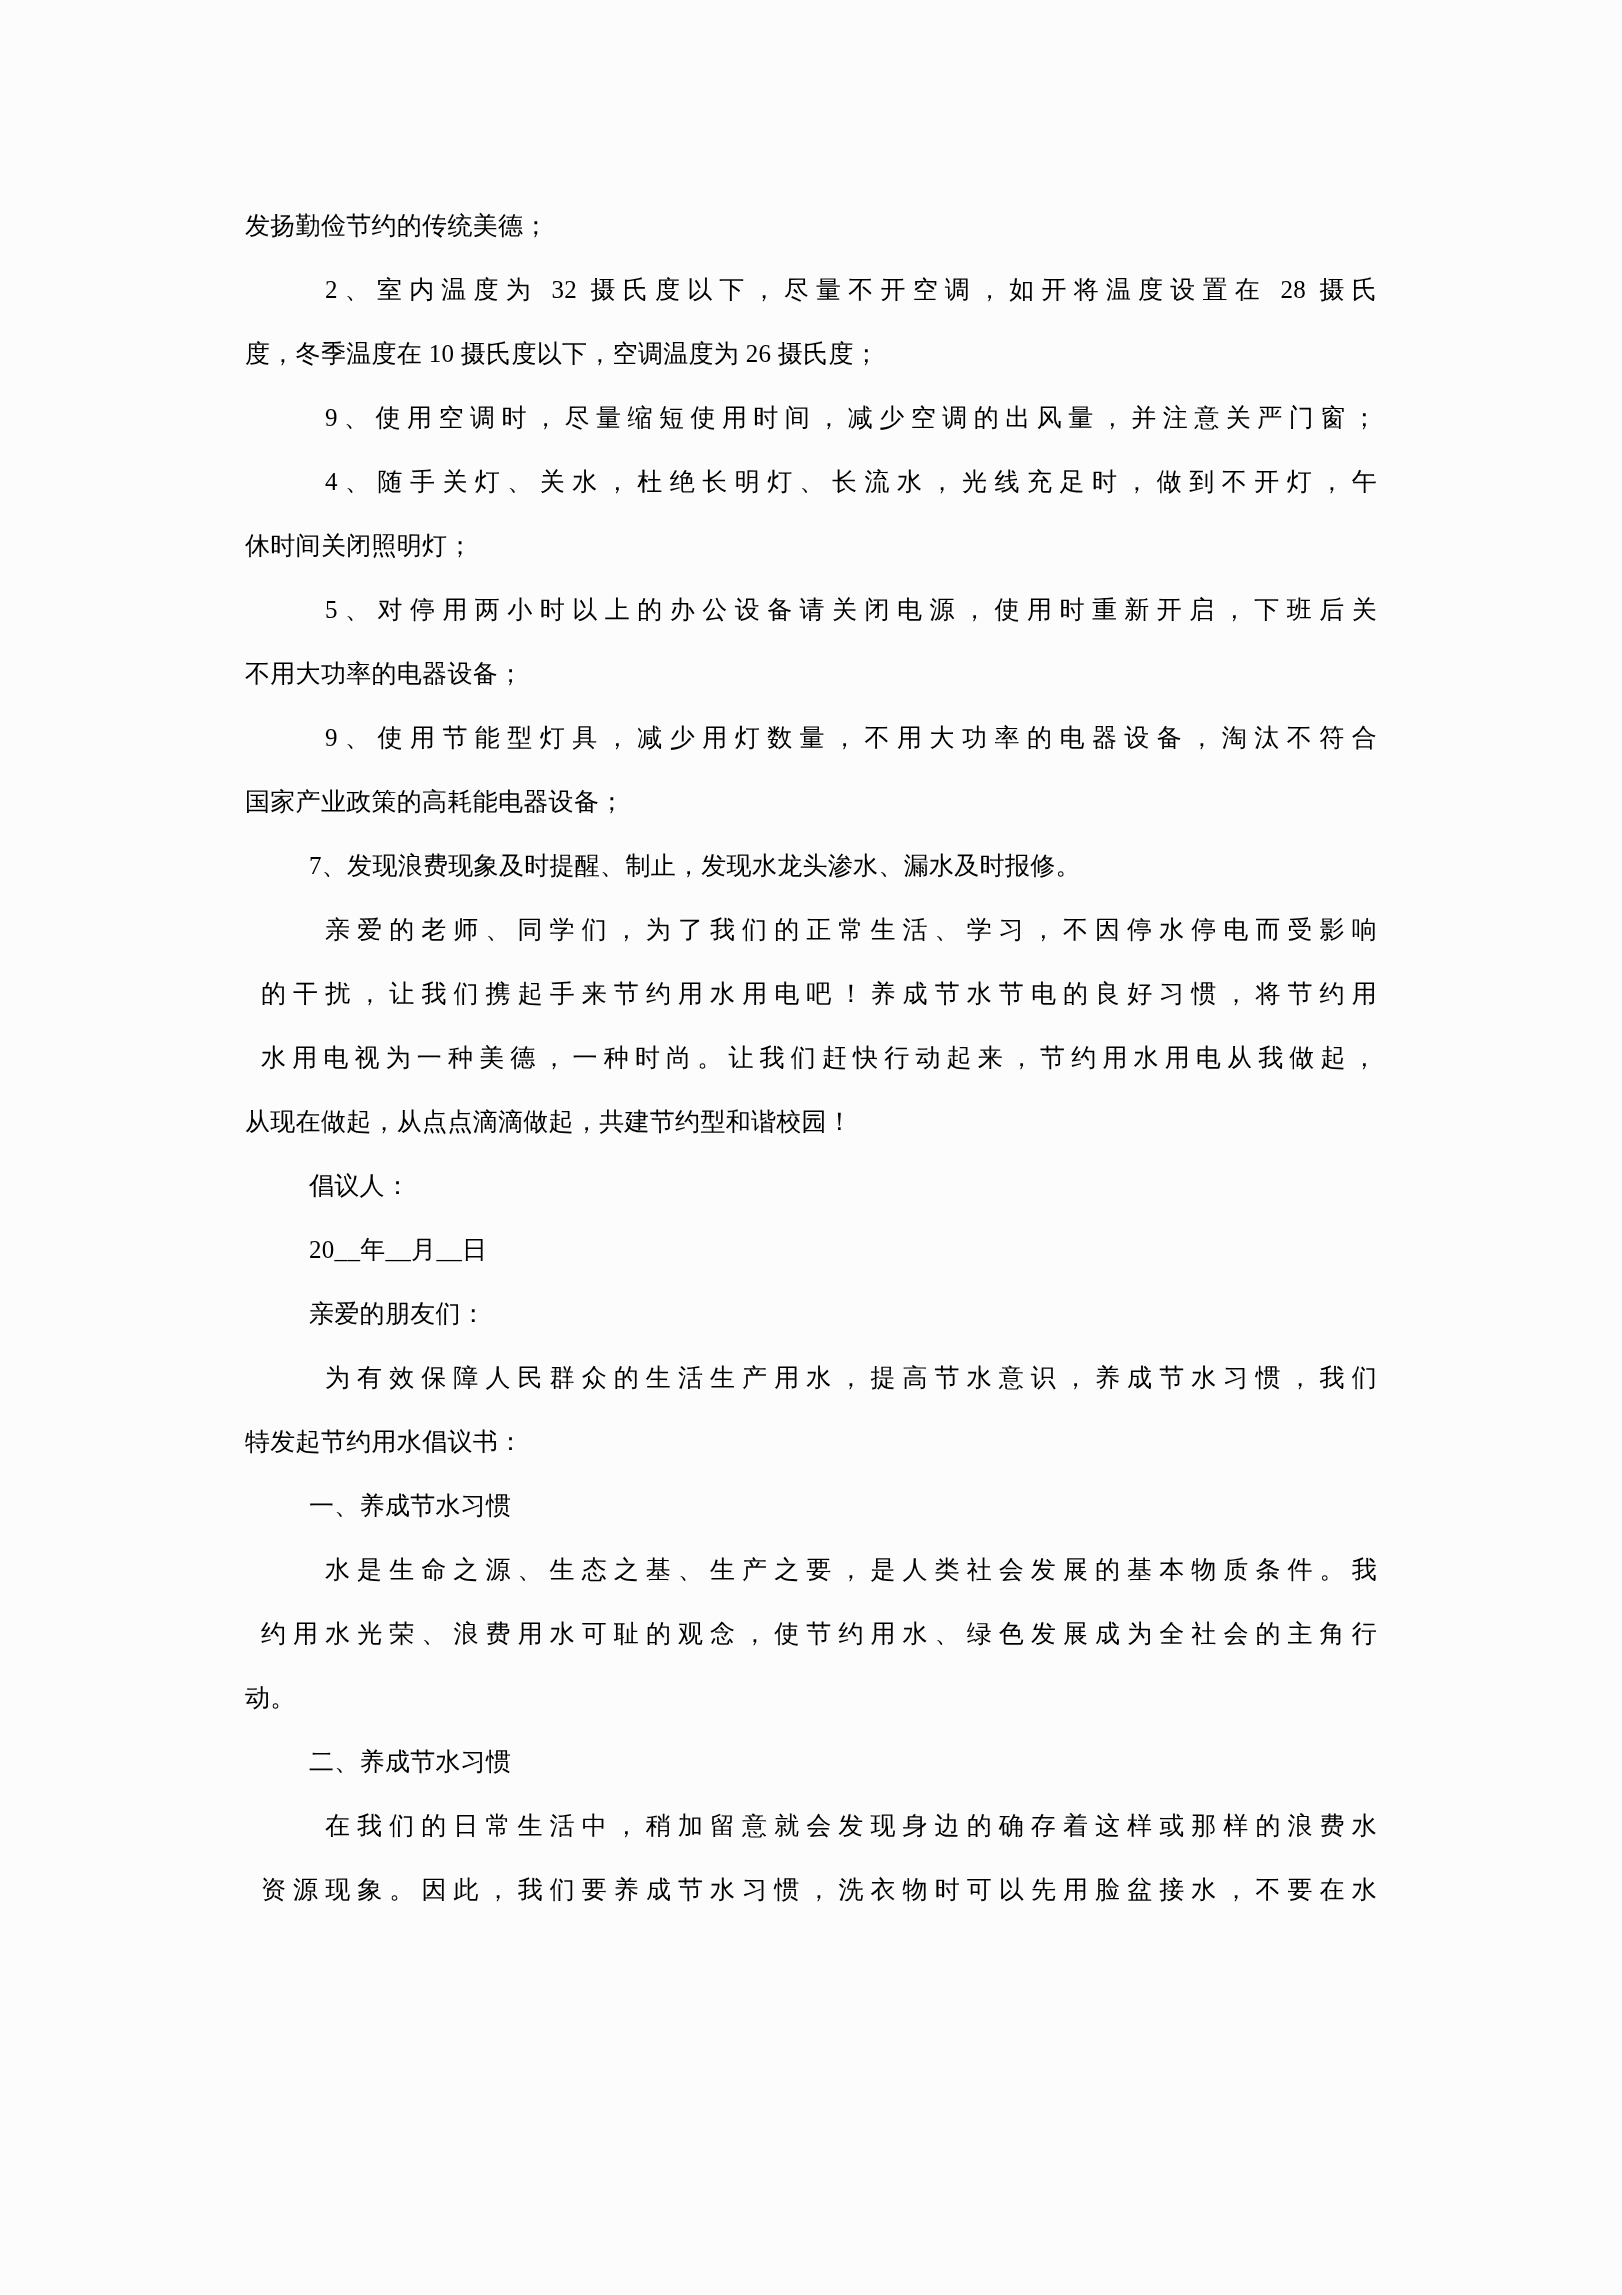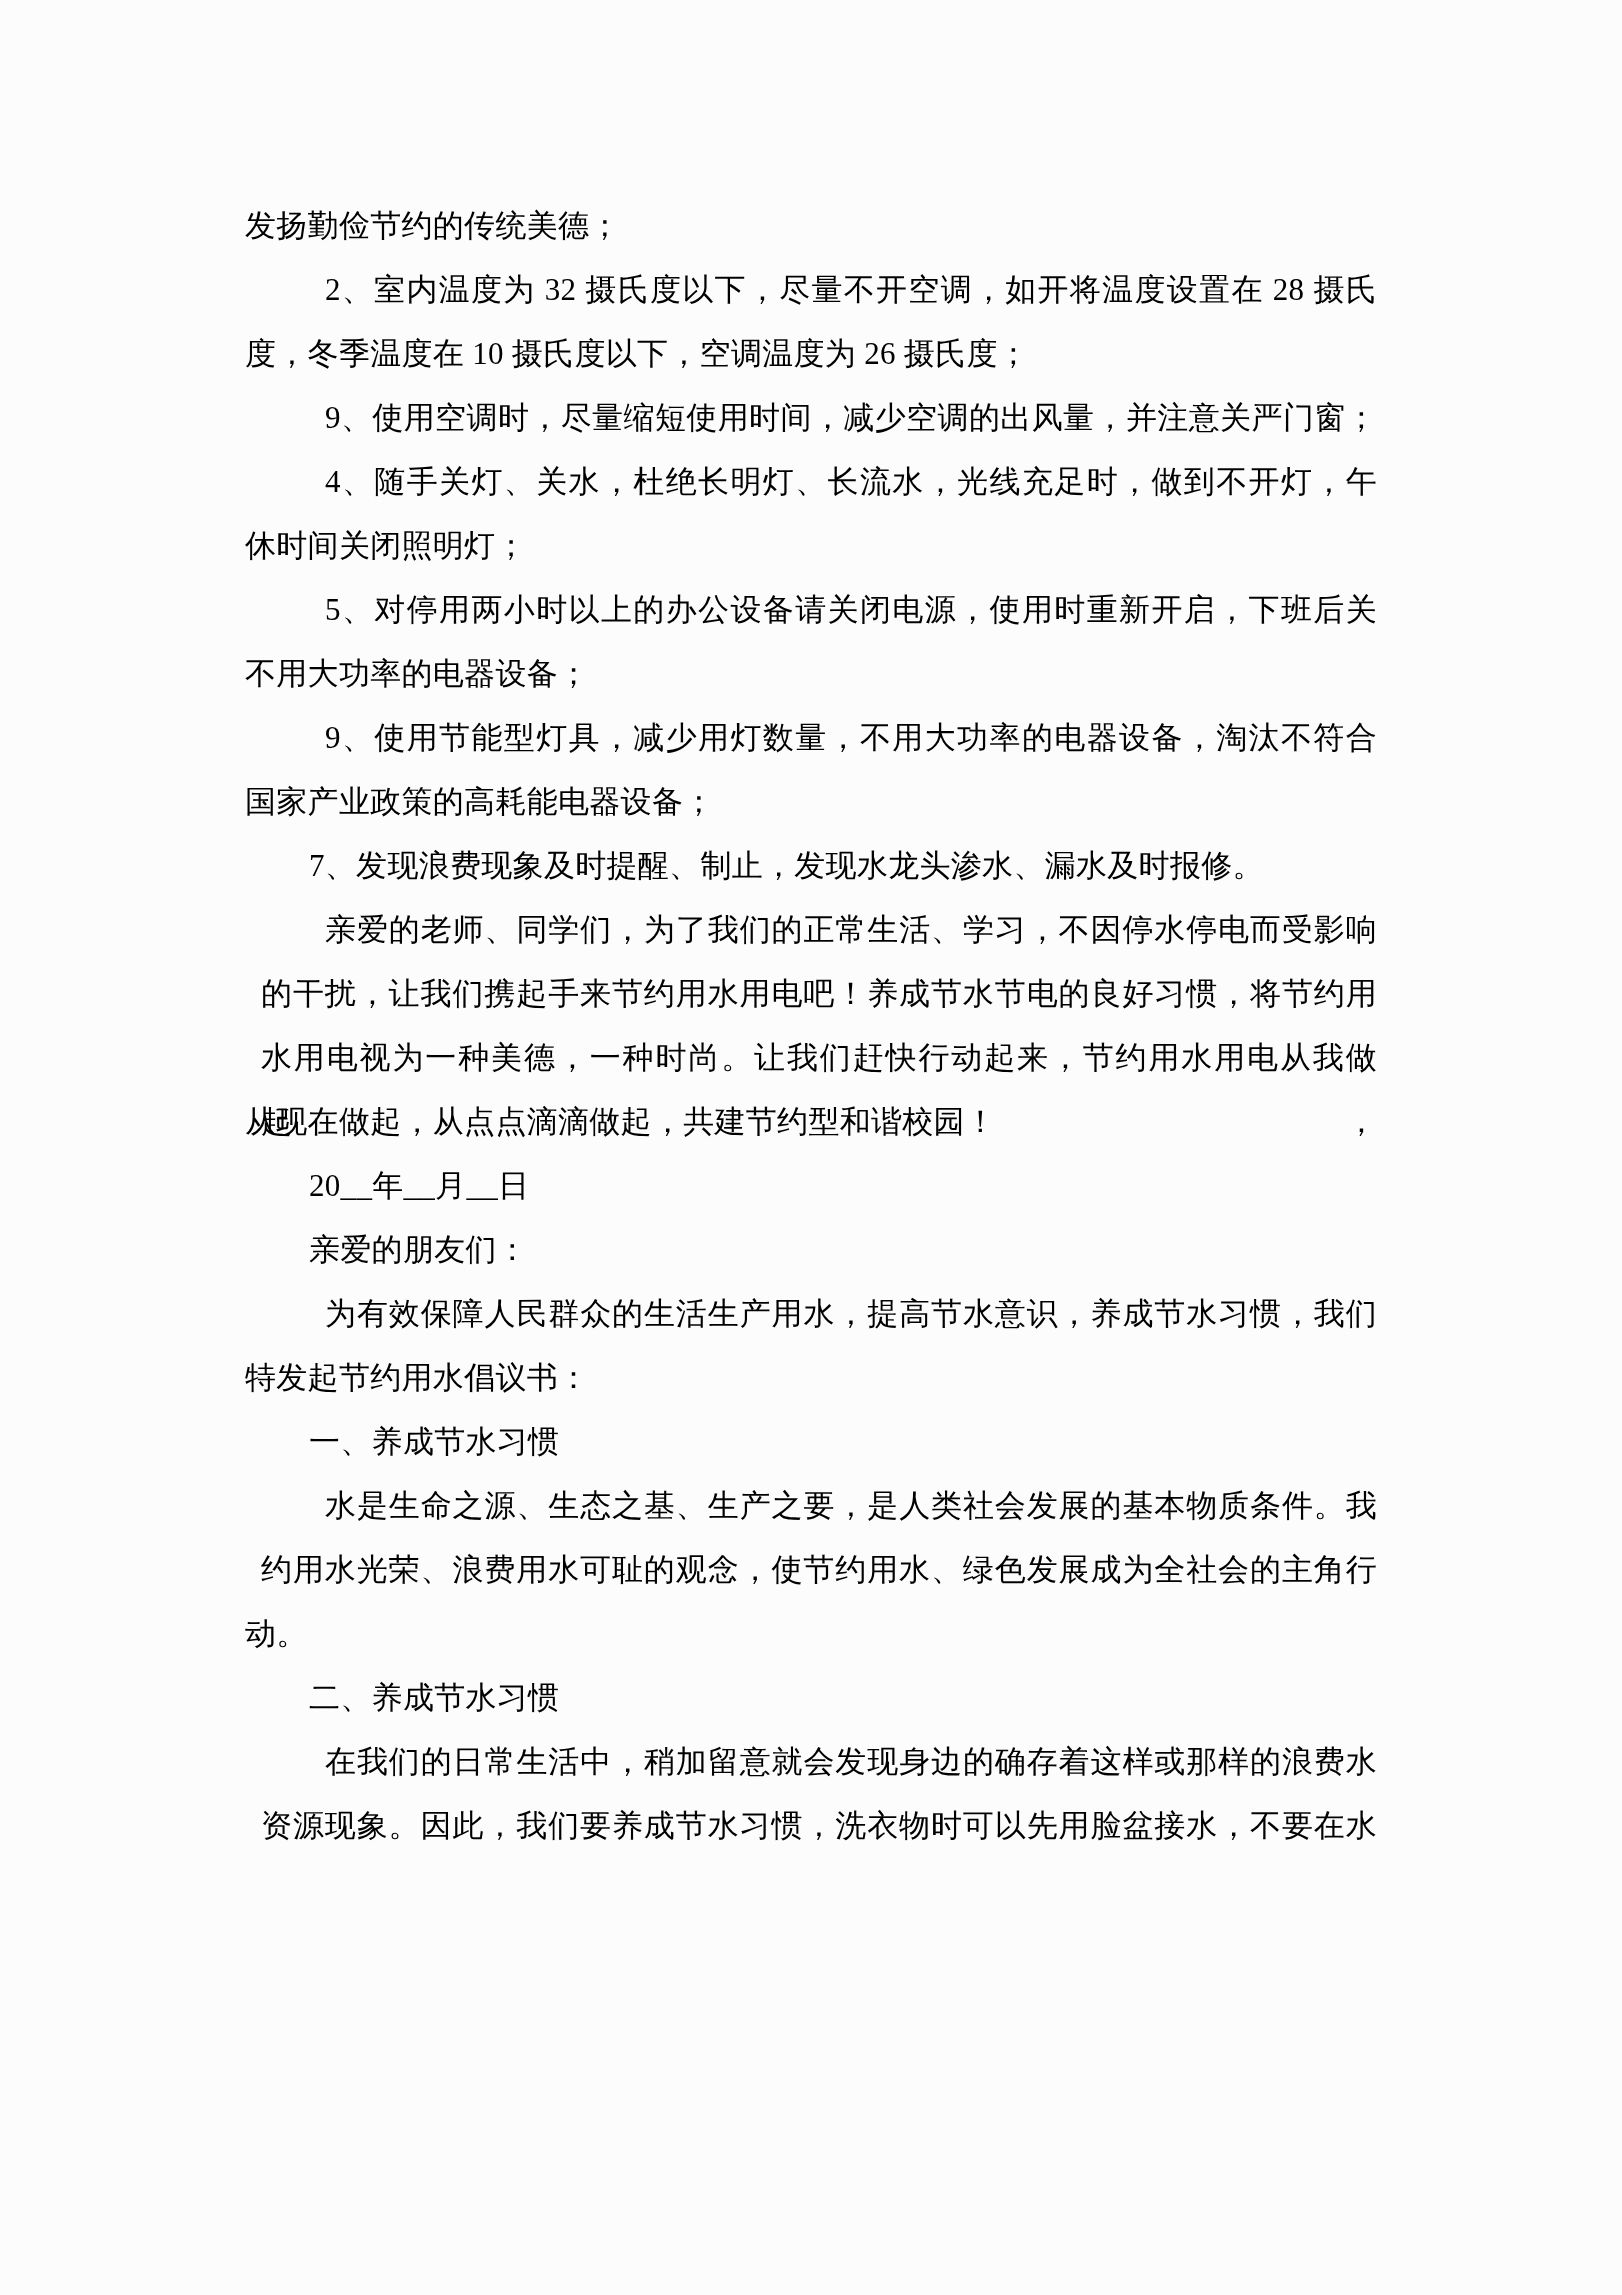--- a/index.html
+++ b/index.html
@@ -8,21 +8,21 @@
     background: #fcfcfc;
   }
   .page {
     position: relative;
     width: 1623px;
     height: 2295px;
     box-sizing: border-box;
     background: #fcfcfc;
     color: #000000;
     font-family: "Liberation Serif", "DejaVu Serif", serif;
-    font-size: 31px;
+    font-size: 25px;
     padding: 194px 245px 0 245px;
     overflow: hidden;
   }
   .doc-body {
     width: 1132px;
   }
   .line {
     height: 64px;
     line-height: 64px;
     white-space: nowrap;
@@ -53,20 +53,21 @@
       <div class="line">休时间关闭照明灯；</div>
       <div class="line indent fill">5、对停用两小时以上的办公设备请关闭电源，使用时重新开启，下班后关</div>
       <div class="line">不用大功率的电器设备；</div>
       <div class="line indent fill">9、使用节能型灯具，减少用灯数量，不用大功率的电器设备，淘汰不符合</div>
       <div class="line">国家产业政策的高耗能电器设备；</div>
       <div class="line indent">7、发现浪费现象及时提醒、制止，发现水龙头渗水、漏水及时报修。</div>
       <div class="line indent fill">亲爱的老师、同学们，为了我们的正常生活、学习，不因停水停电而受影响</div>
       <div class="line fill">的干扰，让我们携起手来节约用水用电吧！养成节水节电的良好习惯，将节约用</div>
       <div class="line fill">水用电视为一种美德，一种时尚。让我们赶快行动起来，节约用水用电从我做起，</div>
       <div class="line">从现在做起，从点点滴滴做起，共建节约型和谐校园！</div>
+      <div class="line indent">倡议人：</div>
       <div class="line indent">20__年__月__日</div>
       <div class="line indent">亲爱的朋友们：</div>
       <div class="line indent fill">为有效保障人民群众的生活生产用水，提高节水意识，养成节水习惯，我们</div>
       <div class="line">特发起节约用水倡议书：</div>
       <div class="line indent">一、养成节水习惯</div>
       <div class="line indent fill">水是生命之源、生态之基、生产之要，是人类社会发展的基本物质条件。我</div>
       <div class="line fill">约用水光荣、浪费用水可耻的观念，使节约用水、绿色发展成为全社会的主角行</div>
       <div class="line">动。</div>
       <div class="line indent">二、养成节水习惯</div>
       <div class="line indent fill">在我们的日常生活中，稍加留意就会发现身边的确存着这样或那样的浪费水</div>

